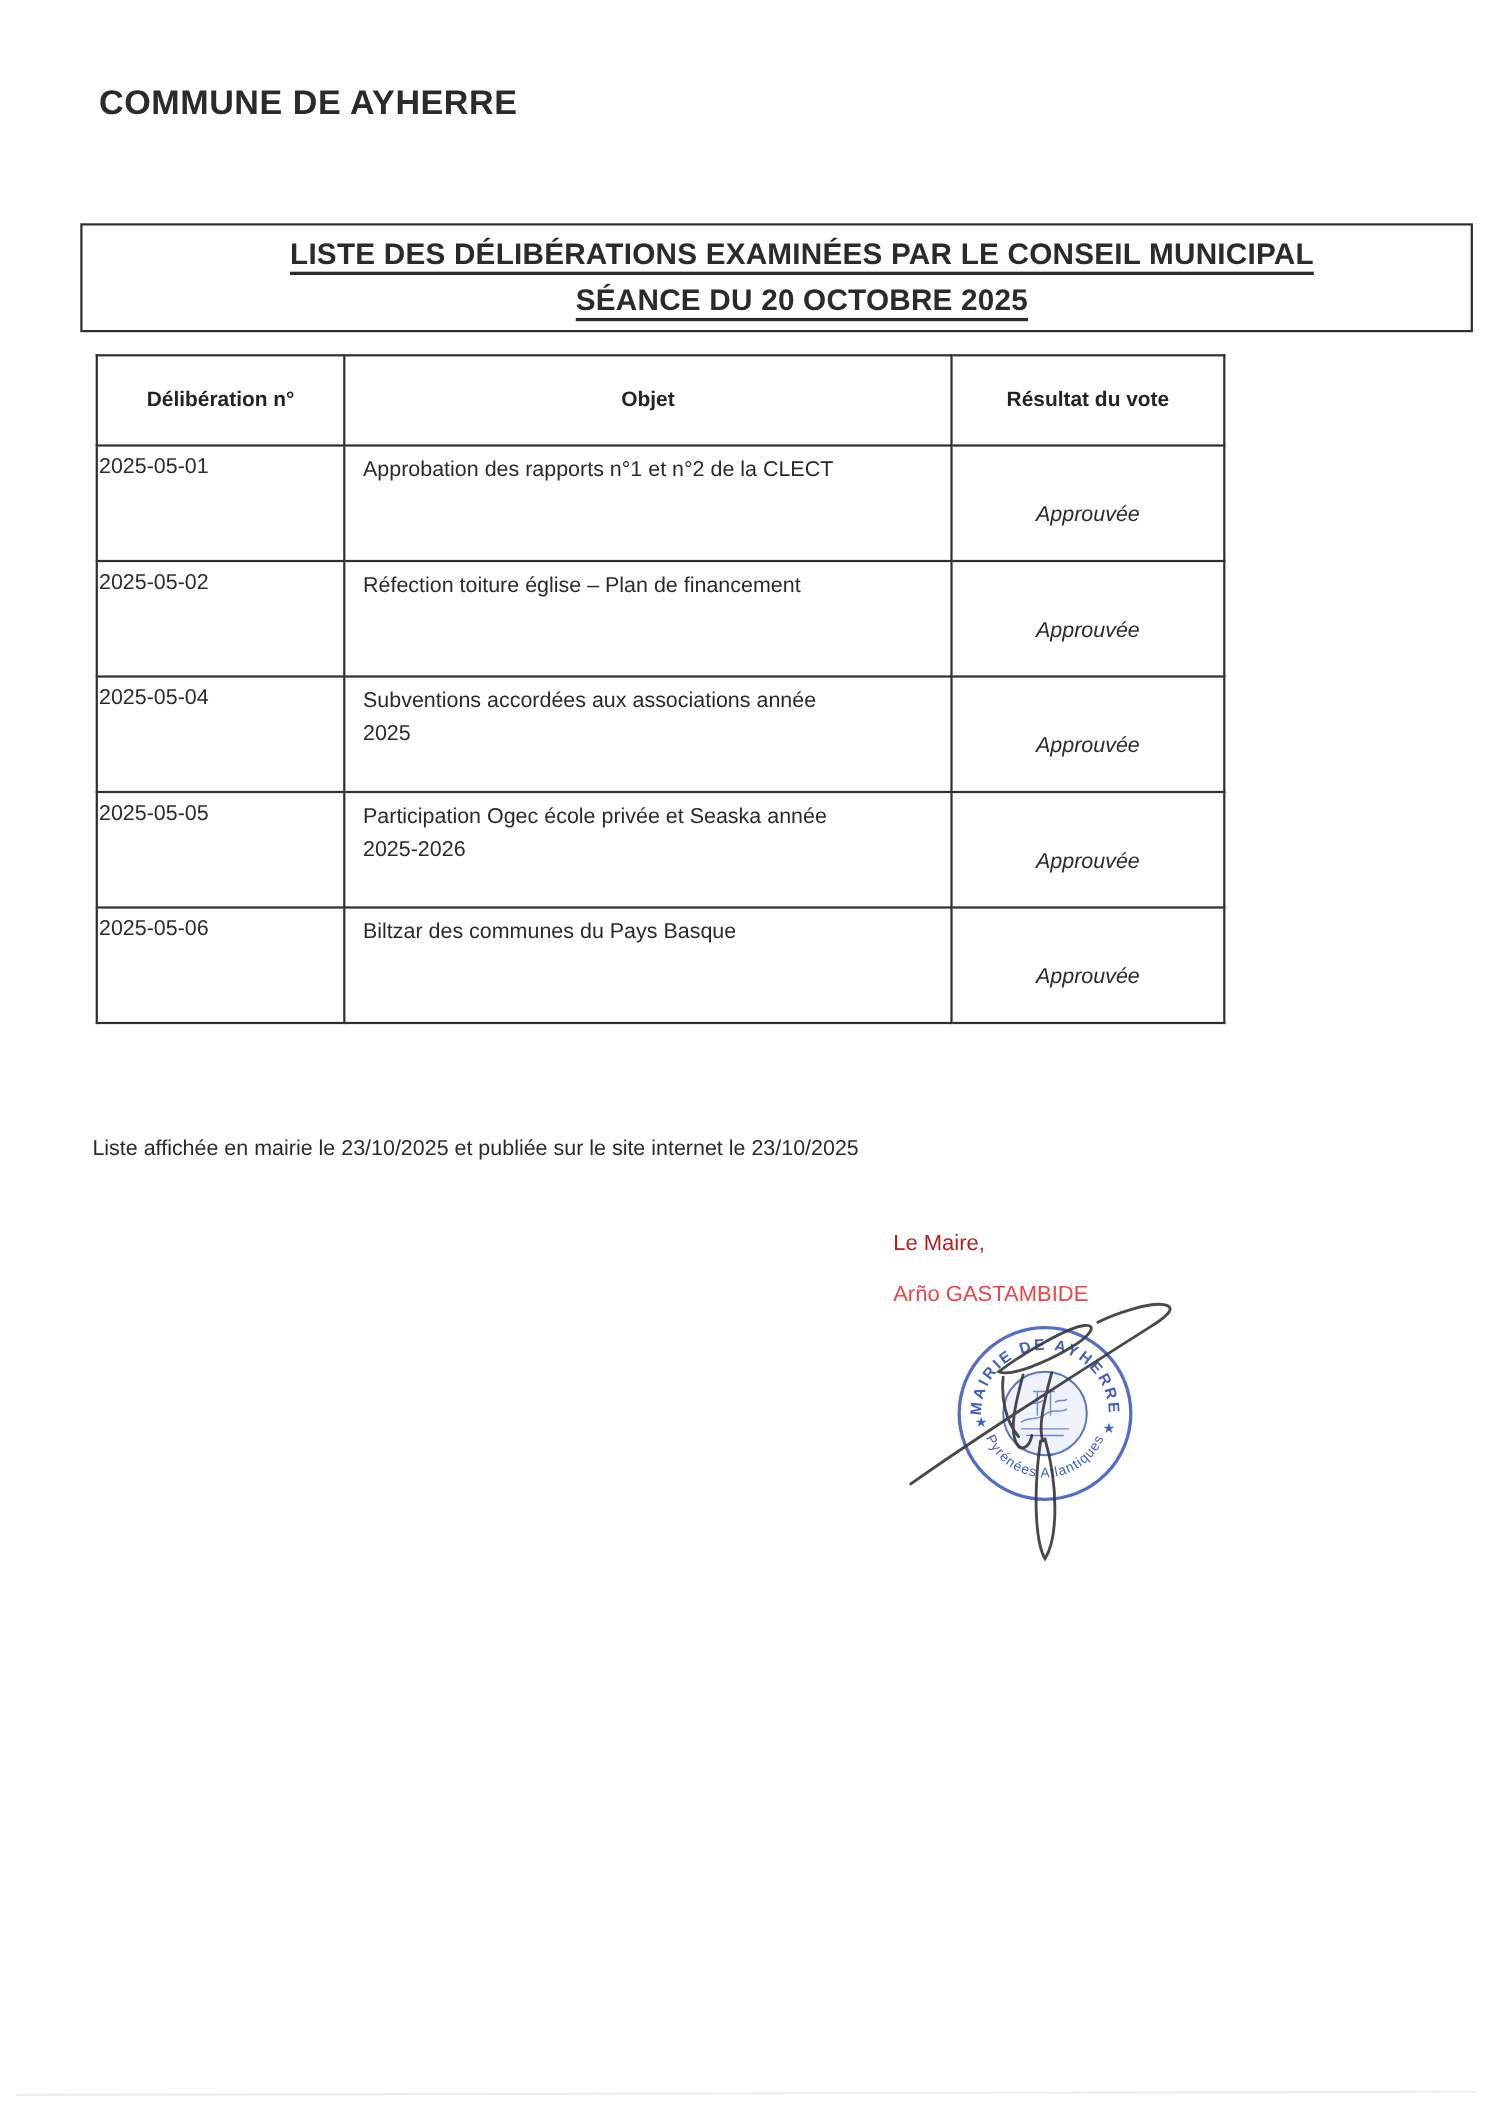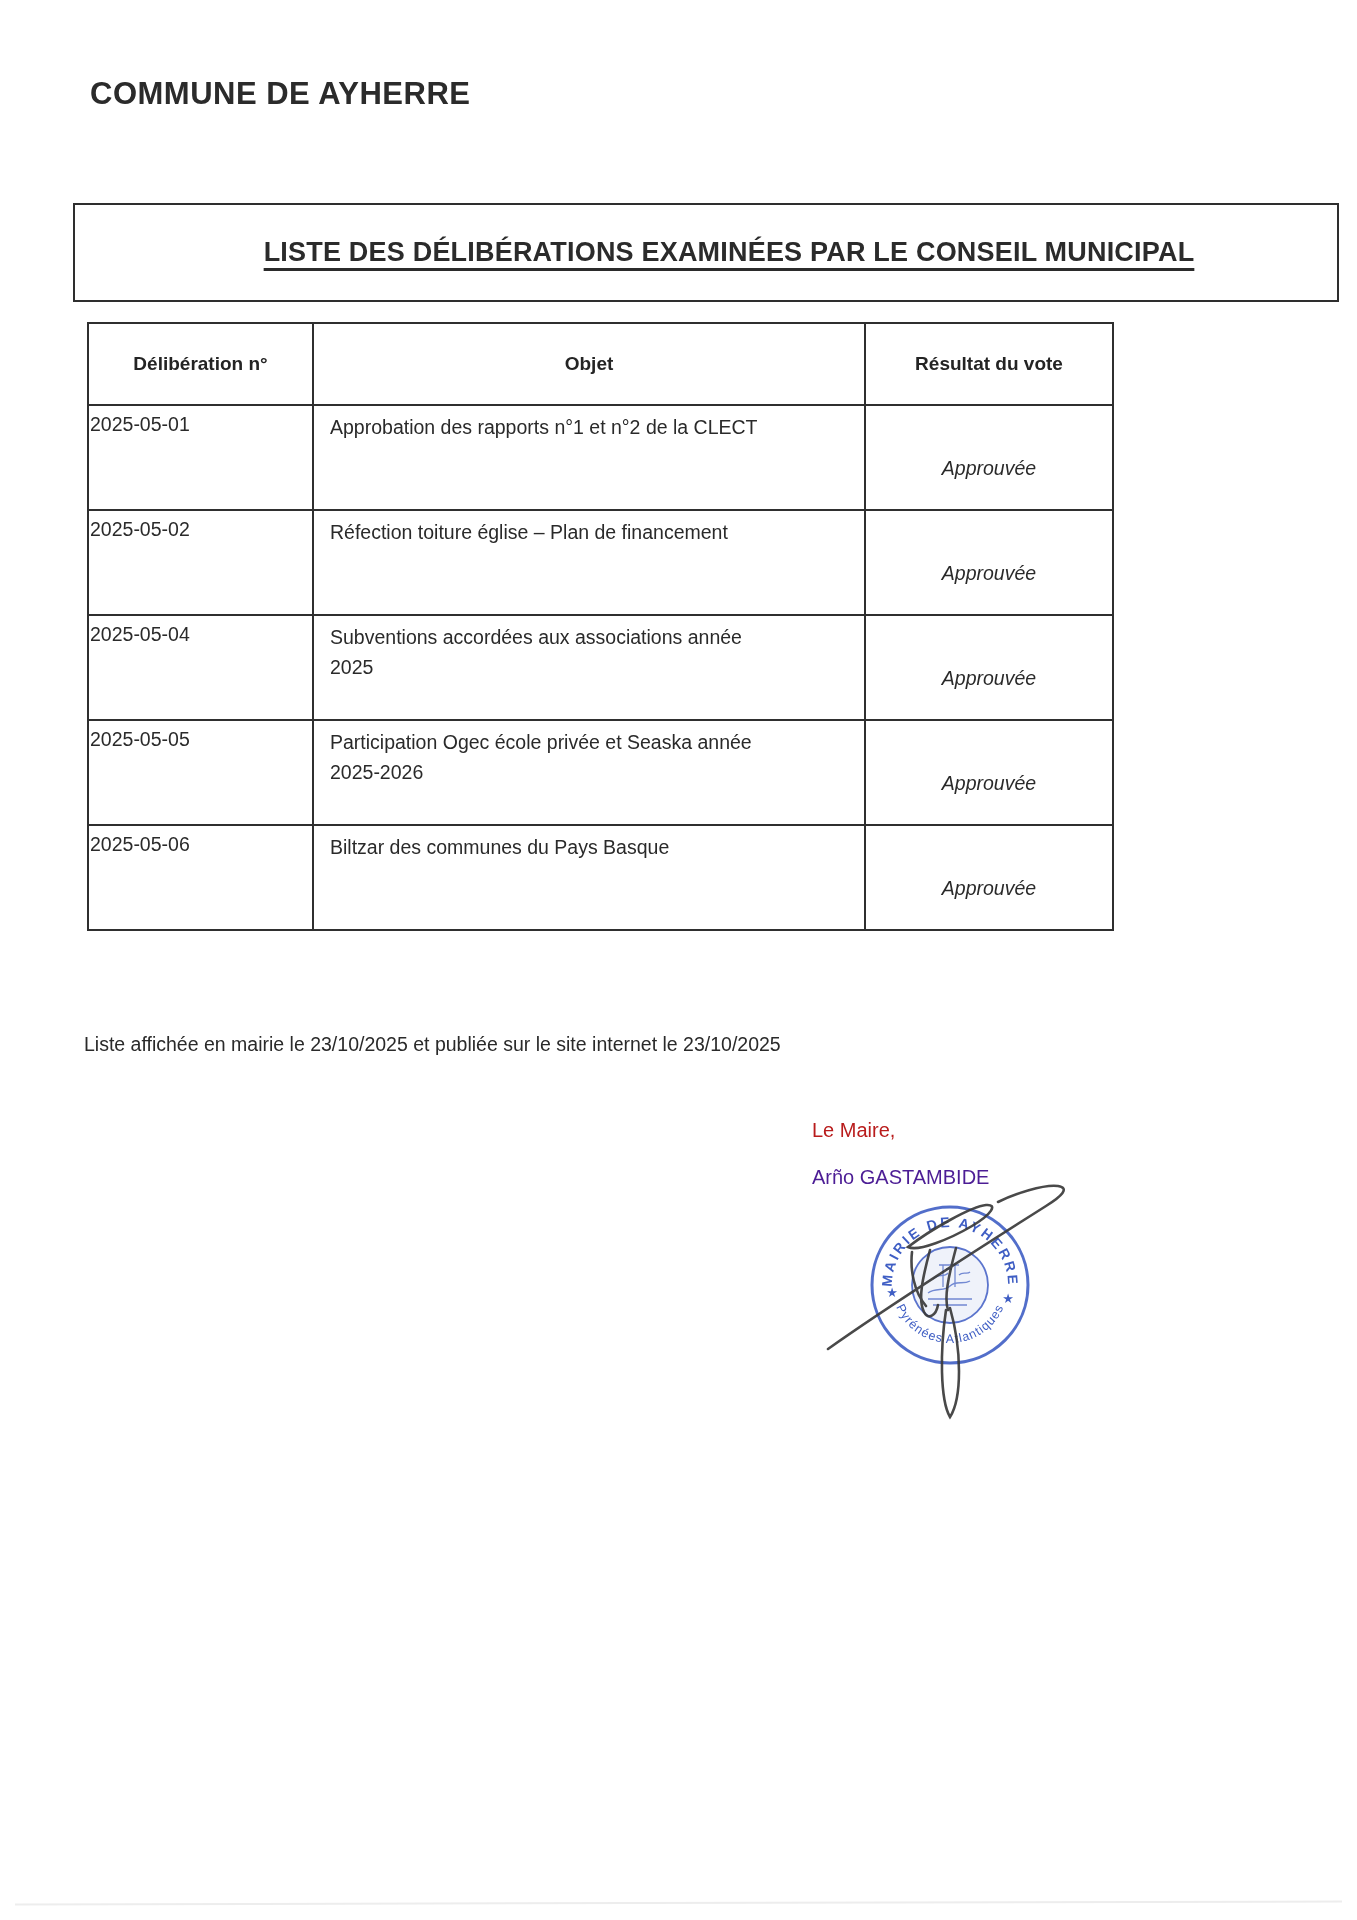--- a/index.html
+++ b/index.html
@@ -18,35 +18,36 @@
   table.delibs th,table.delibs td{border:2px solid #2f2f2f;}
   table.delibs th{height:78px;font-size:19px;font-weight:bold;text-align:center;vertical-align:middle;color:#242424;}
   table.delibs td{height:80px;font-size:19.5px;color:#2a2a2a;}
   td.c-num{vertical-align:top;padding-top:7px;}
   td.c-obj{vertical-align:top;padding:6px 14px 0 16px;line-height:1.55;}
   td.c-obj .l2:empty{display:none;}
   td.c-vote{text-align:center;vertical-align:middle;padding-top:22px;font-style:italic;}
 
   .footer-note{position:absolute;left:84px;top:1033px;font-size:19.5px;color:#2a2a2a;}
   .sig-title{position:absolute;left:812px;top:1119px;font-size:20px;color:#b91c1c;}
-  .sig-name{position:absolute;left:812px;top:1166px;font-size:20px;color:#4c1d95;}
+  .sig-name{position:absolute;left:812px;top:1166px;font-size:20px;color:#ef4444;}
 
   .stamp-svg{position:absolute;left:860px;top:1195px;}
   .signature-svg{position:absolute;left:660px;top:1165px;}
   .scan-line{position:absolute;left:15px;top:1902px;width:1327px;height:2px;background:#ededed;transform:rotate(-0.12deg);}
 </style>
 </head>
 <body>
 
 <div class="page">
 
   <div class="doc-title">COMMUNE DE AYHERRE</div>
 
   <div class="heading-box">
     <div class="heading-line">LISTE DES DÉLIBÉRATIONS EXAMINÉES PAR LE CONSEIL MUNICIPAL</div>
+    <div class="heading-line">SÉANCE DU 20 OCTOBRE 2025</div>
   </div>
 
   <table class="delibs">
     <colgroup>
         <col class="c1">
         <col class="c2">
         <col class="c3">
       </colgroup>
     <thead>
       <tr>

